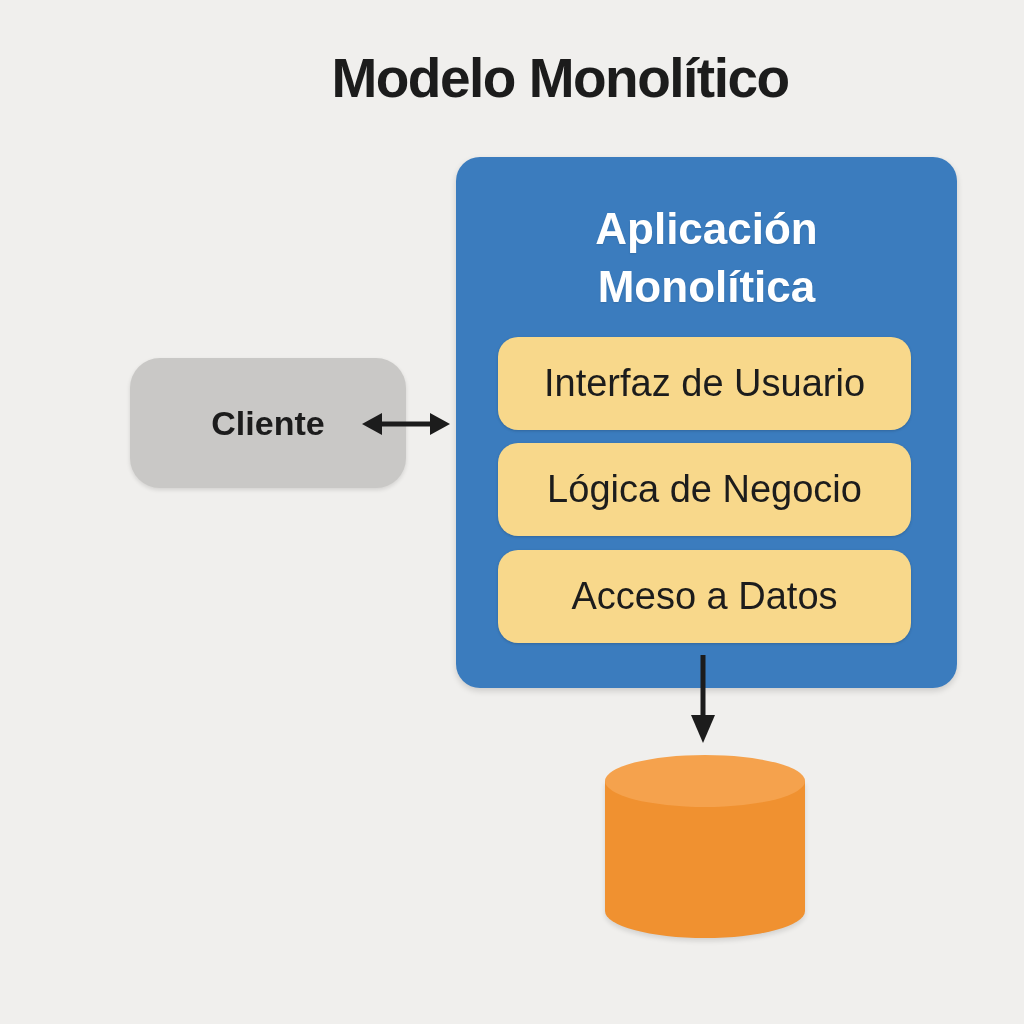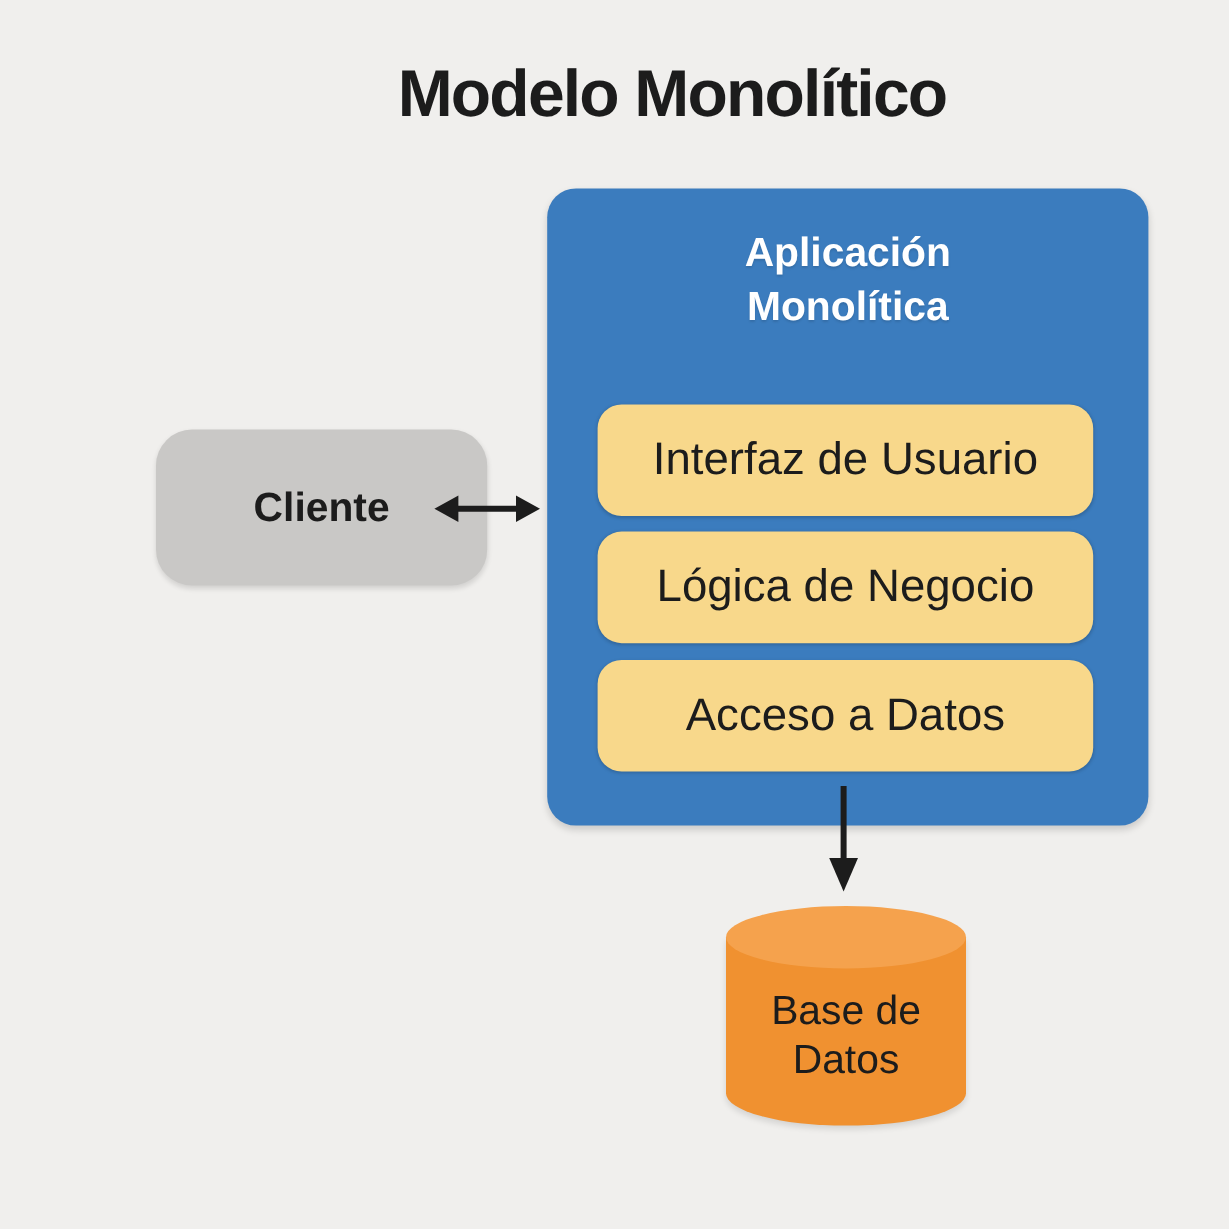--- a/index.html
+++ b/index.html
@@ -62,26 +62,26 @@
     left: 408px;
     top: 157px;
     width: 501px;
     height: 531px;
     background: var(--app-box);
     border-radius: 24px;
     box-shadow: 0 3px 6px rgba(0,0,0,0.15);
   }
   .app-title {
     position: absolute;
-    top: 32px;
+    top: 43px;
     left: 50%;
     transform: translateX(-50%);
     width: 320px;
     text-align: center;
-    font-size: 34px;
+    font-size: 44px;
     font-weight: bold;
     line-height: 1.32;
     color: var(--text-light);
     text-shadow: 0 1px 2px rgba(0,0,0,0.12);
   }
   .layer {
     position: absolute;
     left: 42px;
     width: 413px;
     height: 93px;
@@ -181,15 +181,14 @@
     </div>
   </div>
 
   <svg class="arrow-v" viewBox="0 0 40 92" aria-hidden="true">
     <line x1="20" y1="2" x2="20" y2="64" stroke="#1c1c1c" stroke-width="5"></line>
     <polygon points="20,90 8,62 32,62" fill="#1c1c1c"></polygon>
   </svg>
 
   <div class="db-top"></div>
   <div class="db-body"></div>
-  <div class="db-label">Base de Datos</div>
 
 </div>
 
 </body></html>

